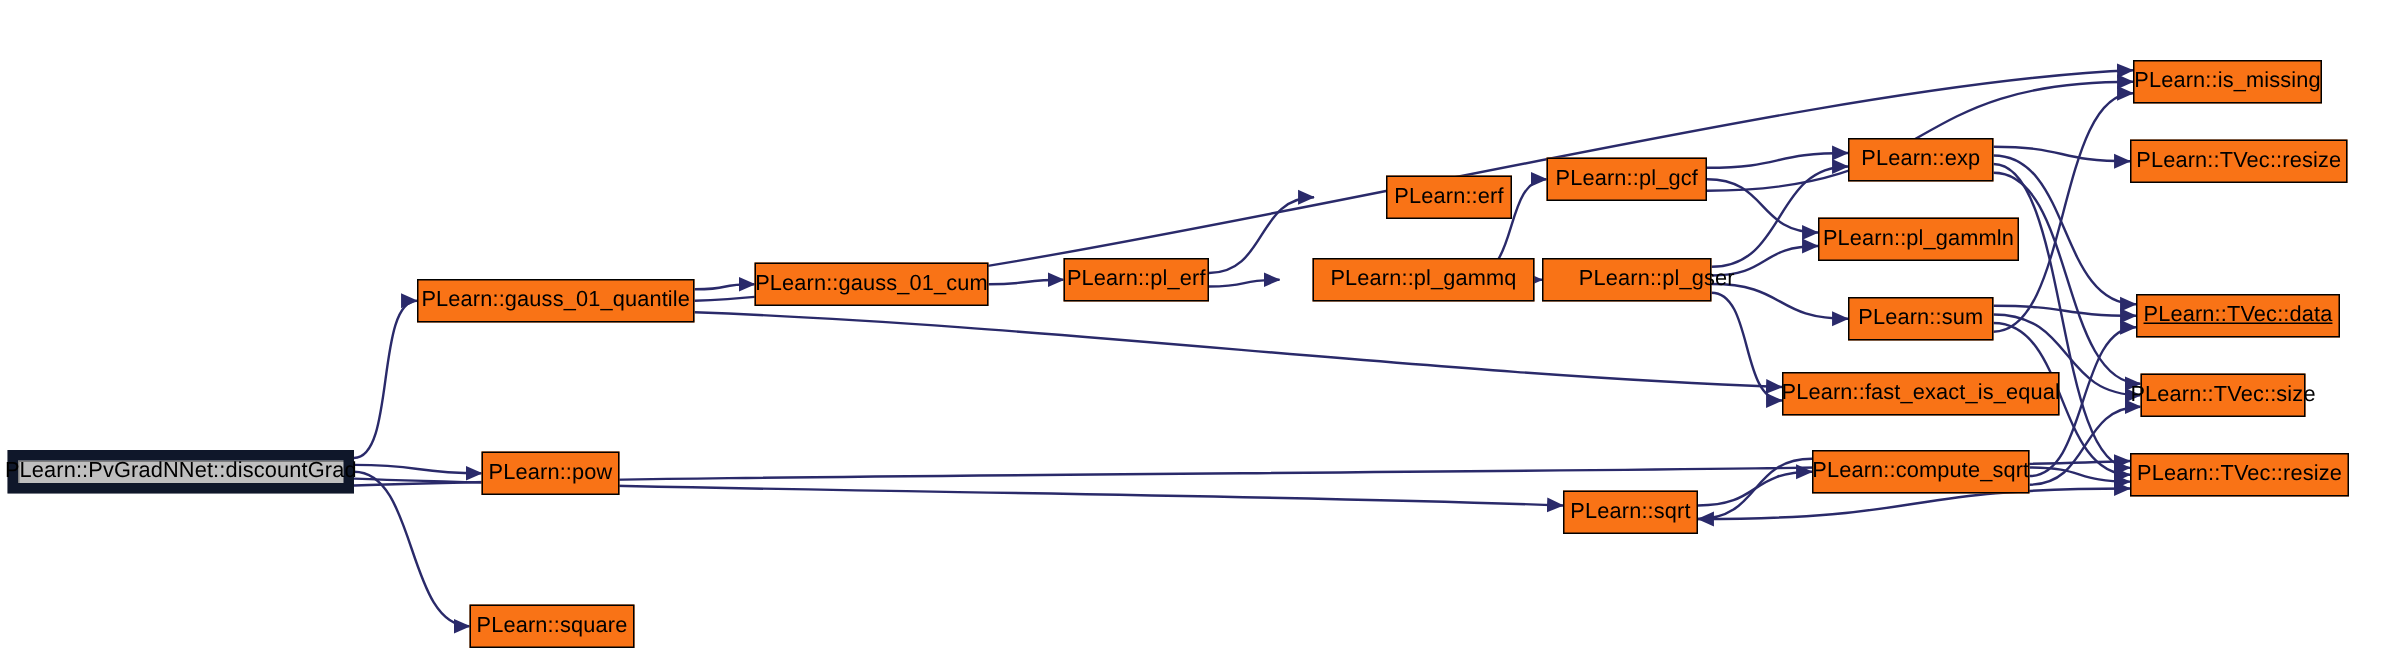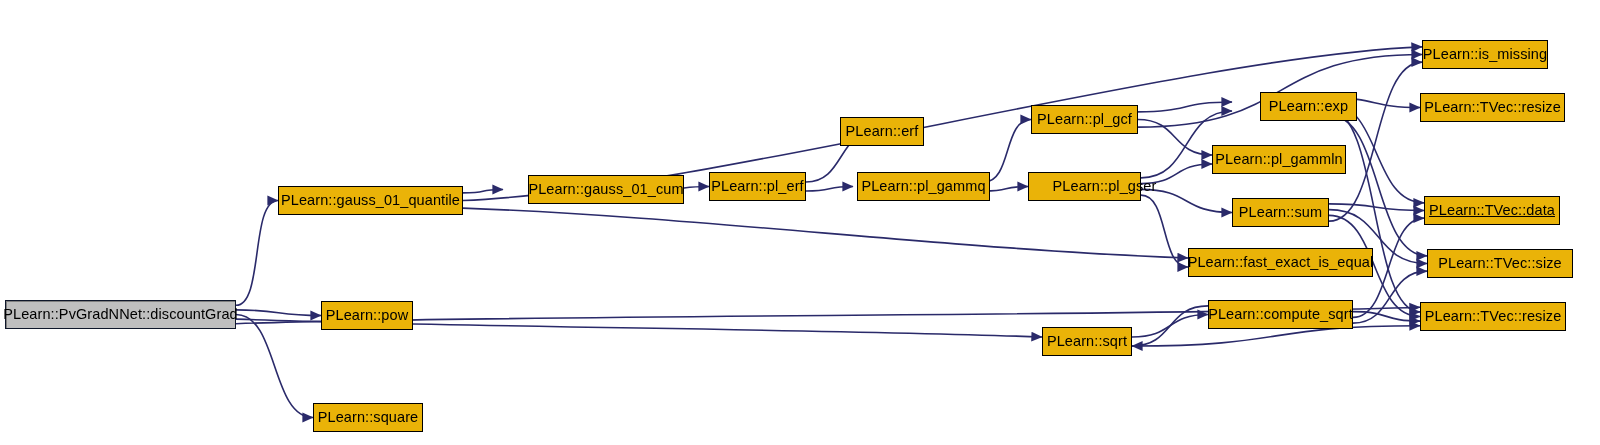--- a/index.html
+++ b/index.html
@@ -20,33 +20,33 @@
     left: 0;
     top: 0;
     width: 1600px;
     height: 445px;
     pointer-events: none;
   }
   .node {
     position: absolute;
     box-sizing: border-box;
     border: 1px solid #000000;
-    background: #eab308;
+    background: #f97316;
     color: #000000;
     font-size: 14.5px;
     line-height: 1;
     display: flex;
     align-items: center;
     justify-content: center;
     white-space: nowrap;
     letter-spacing: 0.1px;
   }
   .node.root {
     background: #bfbfbf;
-    border: 1px solid #0f172a;
+    border: 7px solid #0f172a;
     box-shadow: 1px 1px 0 0 #7f7f7f inset;
   }
 </style>
 </head>
 <body>
 
 <div id="graph">
 
   <svg id="edges" viewBox="0 0 1600 445" xmlns="http://www.w3.org/2000/svg">
     <defs>
@@ -90,32 +90,32 @@
         <path d="M 1132 337 C 1173.8 337, 1166.2 314.5, 1208 314.5" marker-end="url(#arrow)"></path>
         <path d="M 1132 346 C 1290.4 346, 1261.6 325.7, 1420 325.7" marker-end="url(#arrow)"></path>
       </g>
   </svg>
 
   <div id="node-layer">
       <div class="node root" style="left: 5px; top: 300px; width: 231px; height: 29px;">PLearn::PvGradNNet::discountGrad</div>
       <div class="node" style="left: 278px; top: 186px; width: 185px; height: 29px;">PLearn::gauss_01_quantile</div>
       <div class="node" style="left: 321px; top: 301px; width: 92px; height: 29px;">PLearn::pow</div>
       <div class="node" style="left: 313px; top: 403px; width: 110px; height: 29px;">PLearn::square</div>
-      <div class="node" style="left: 503px; top: 175px; width: 156px; height: 29px; margin-left: 25px;">PLearn::gauss_01_cum</div>
+      <div class="node" style="left: 503px; top: 175px; width: 156px; height: 29px;">PLearn::gauss_01_cum</div>
       <div class="node" style="left: 709px; top: 172px; width: 97px; height: 29px;">PLearn::pl_erf</div>
-      <div class="node" style="left: 840px; top: 117px; width: 84px; height: 29px;">PLearn::erf</div>
-      <div class="node" style="left: 857px; top: 172px; width: 133px; height: 29px;">PLearn::pl_gammq</div>
+      <div class="node" style="left: 924px; top: 117px; width: 84px; height: 29px;">PLearn::erf</div>
+      <div class="node" style="left: 875px; top: 172px; width: 148px; height: 29px;">PLearn::pl_gammq</div>
       <div class="node" style="left: 1031px; top: 105px; width: 107px; height: 29px;">PLearn::pl_gcf</div>
       <div class="node" style="left: 1028px; top: 172px; width: 113px; height: 29px; padding-left: 40px;">PLearn::pl_gser</div>
-      <div class="node" style="left: 1232px; top: 92px; width: 97px; height: 29px; margin-left: 28px;">PLearn::exp</div>
+      <div class="node" style="left: 1232px; top: 92px; width: 97px; height: 29px;">PLearn::exp</div>
       <div class="node" style="left: 1212px; top: 145px; width: 134px; height: 29px;">PLearn::pl_gammln</div>
       <div class="node" style="left: 1232px; top: 198px; width: 97px; height: 29px;">PLearn::sum</div>
       <div class="node" style="left: 1188px; top: 248px; width: 185px; height: 29px;">PLearn::fast_exact_is_equal</div>
       <div class="node" style="left: 1208px; top: 300px; width: 145px; height: 29px;">PLearn::compute_sqrt</div>
       <div class="node" style="left: 1042px; top: 327px; width: 90px; height: 29px;">PLearn::sqrt</div>
       <div class="node" style="left: 1422px; top: 40px; width: 126px; height: 29px;">PLearn::is_missing</div>
       <div class="node" style="left: 1420px; top: 93px; width: 145px; height: 29px;">PLearn::TVec::resize</div>
       <div class="node" style="left: 1424px; top: 196px; width: 136px; height: 29px; text-decoration: underline;">PLearn::TVec::data</div>
-      <div class="node" style="left: 1427px; top: 249px; width: 146px; height: 29px;">PLearn::TVec::size</div>
+      <div class="node" style="left: 1427px; top: 249px; width: 110px; height: 29px;">PLearn::TVec::size</div>
       <div class="node" style="left: 1420px; top: 302px; width: 146px; height: 29px;">PLearn::TVec::resize</div>
     </div>
 
 </div>
 
 </body></html>

